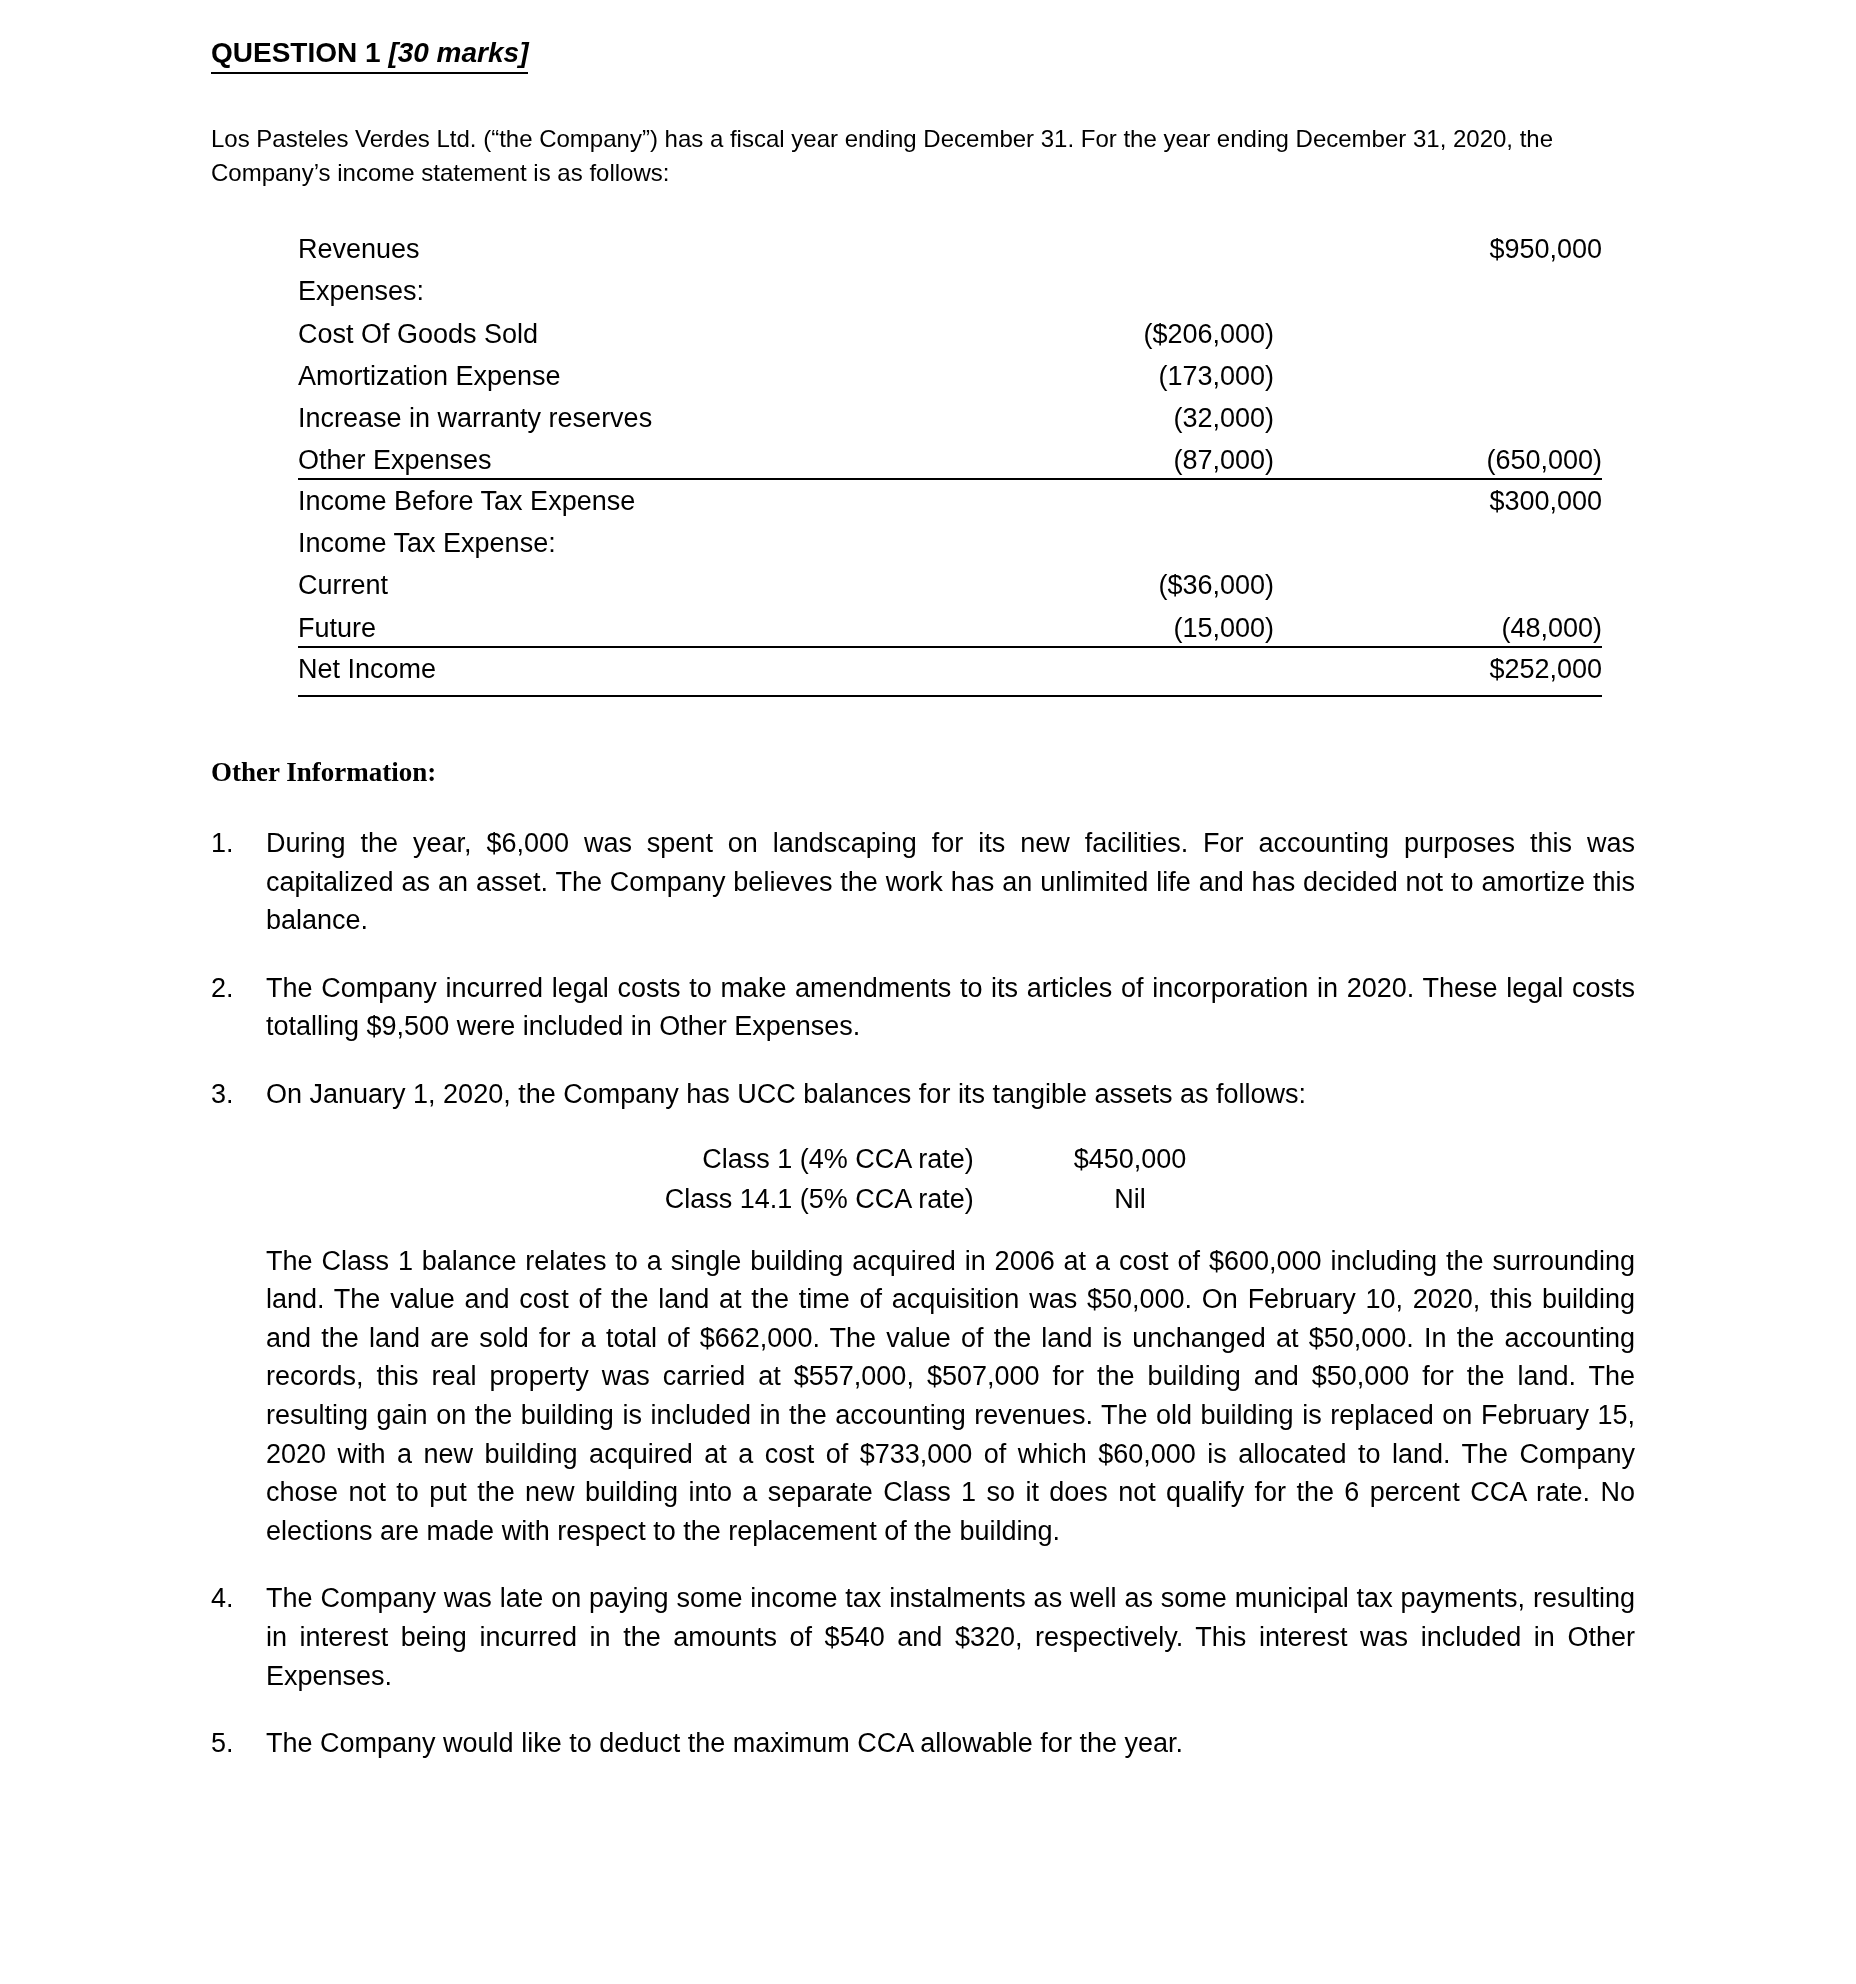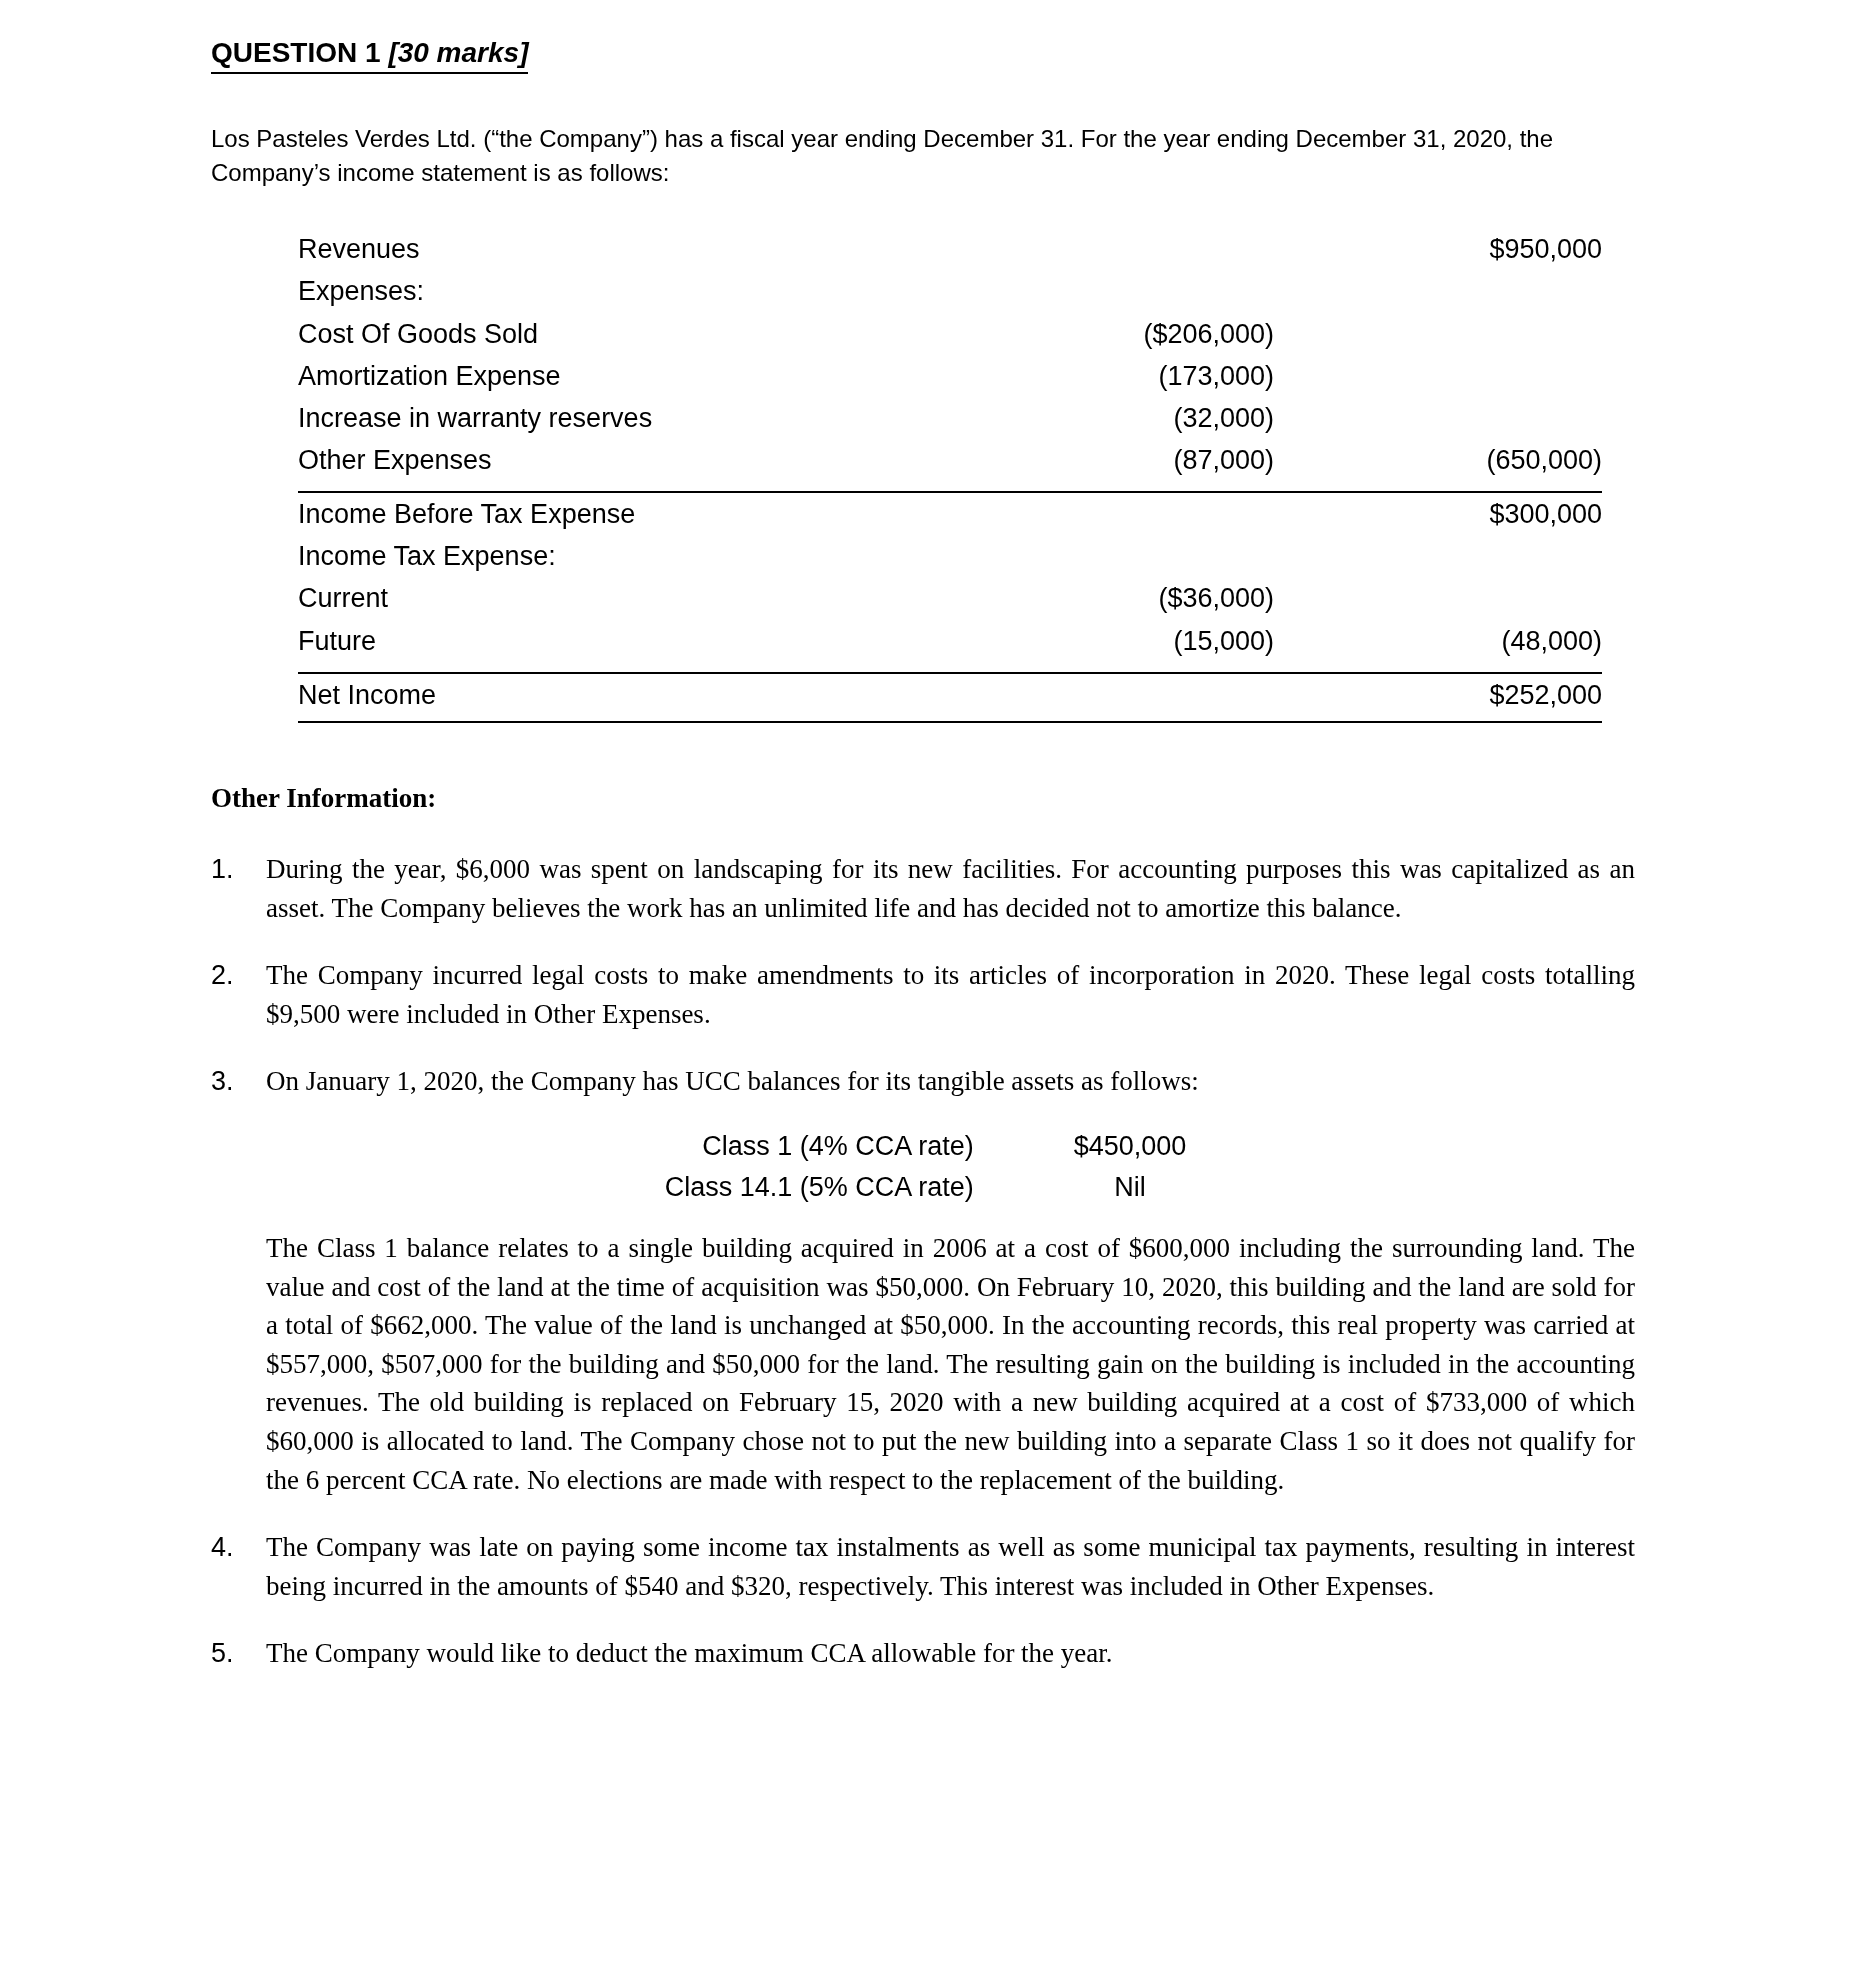--- a/index.html
+++ b/index.html
@@ -67,21 +67,21 @@
     vertical-align: bottom;
     white-space: nowrap;
   }
   td.c-label   { width: 626px; text-align: left; }
   td.c-inner   { width: 350px; text-align: right; padding-right: 32px; }
   td.c-outer   { width: 328px; text-align: right; padding-right: 99px; }
 
   .ind-1 { padding-left: 0; }
   .ind-2 { padding-left: 42px; }
 
-  tr.rule-below > td { border-bottom: 2.2px solid #000; padding-bottom: 17px; }
+  tr.rule-below > td { border-bottom: 2.2px solid #000; padding-bottom: 4px; }
   
   tr.net > td {
     border-top: 2.2px solid #000;
     border-bottom: 2.2px double #000;
     padding-top: 8.7px;
     padding-bottom: 11.7px;
   }
 
   
   .other-head {
@@ -110,21 +110,21 @@
   ol.info > li::before {
     content: counter(infoitem) ".";
     position: absolute;
     left: 0;
     top: 0;
     width: 41px;
     text-align: left;
     font-size: 27px;
   }
   ol.info > li.no-justify { text-align: left; }
-  ol.info > li p { margin: 0; font-family: Liberation Serif, serif; }
+  ol.info > li p { margin: 0; }
 
   
   table.ucc {
     border-collapse: collapse;
     margin: 25px 0 22px 0;
     font-size: 27px;
     line-height: 1.12;
     width: 1020px;
   }
   table.ucc td { padding: 5.1px 0; white-space: nowrap; vertical-align: top; }

